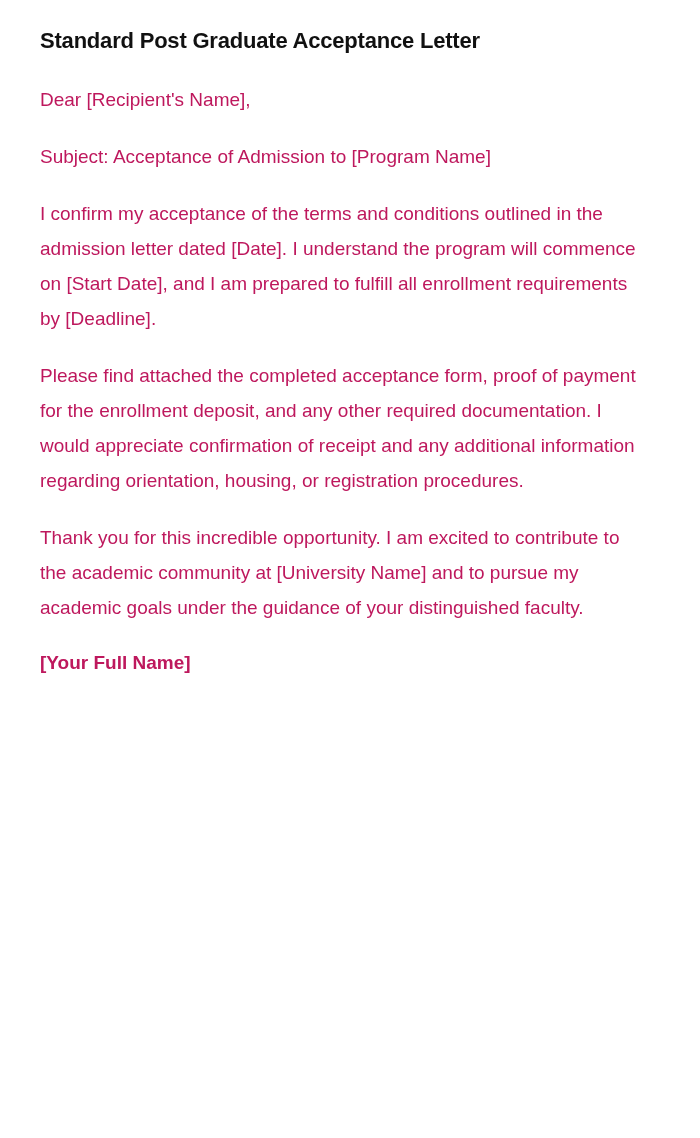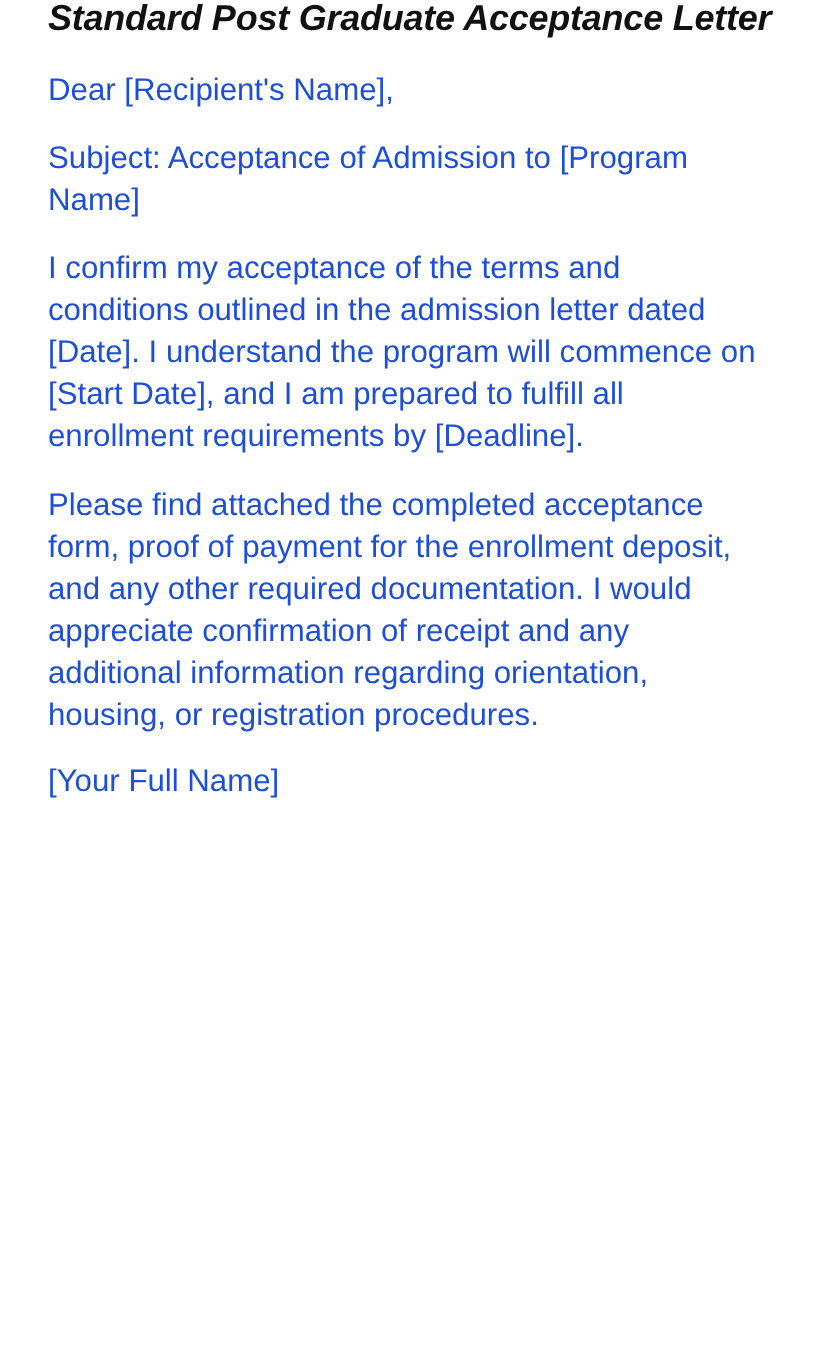--- a/index.html
+++ b/index.html
@@ -22,65 +22,67 @@
     padding: 0;
     background: #ffffff;
     position: relative;
   }
   .letter-body {
     box-sizing: border-box;
     padding: 0 40px 0 40px;
   }
   .doc-title {
     margin: 0;
-    font-size: 30px;
+    padding-top: 25px;
+    font-size: 22px;
     font-weight: bold;
     line-height: 32px;
     letter-spacing: -0.2px;
     color: #111111;
     font-family: "Liberation Sans", "DejaVu Sans", sans-serif;
-    font-style: italic;
   }
   .para {
     margin: 0;
     padding-top: 22px;
-    font-size: 26px;
+    font-size: 19px;
     line-height: 35px;
-    color: #1d4ed8;
+    color: #be185d;
     max-width: 600px;
     text-align: left;
     word-spacing: 0px;
   }
   .para.salutation {
     padding-top: 25px;
   }
   .para.block-line {
     padding-top: 20px;
   }
   .sig-block {
     padding-bottom: 40px;
+    font-weight: bold;
   }
 </style>
 </head>
 <body>
 
 <div class="page">
   <div class="letter-body">
 
     <h1 class="doc-title">Standard Post Graduate Acceptance Letter</h1>
 
     <p class="para salutation">Dear [Recipient's Name],</p>
 
     <p class="para">Subject: Acceptance of Admission to [Program Name]</p>
 
 
     <p class="para">I confirm my acceptance of the terms and conditions outlined in the admission letter dated [Date]. I understand the program will commence on [Start Date], and I am prepared to fulfill all enrollment requirements by [Deadline].</p>
 
     <p class="para">Please find attached the completed acceptance form, proof of payment for the enrollment deposit, and any other required documentation. I would appreciate confirmation of receipt and any additional information regarding orientation, housing, or registration procedures.</p>
 
+    <p class="para">Thank you for this incredible opportunity. I am excited to contribute to the academic community at [University Name] and to pursue my academic goals under the guidance of your distinguished faculty.</p>
 
 
     <div class="sig-block">
       <p class="para block-line">[Your Full Name]</p>
 
 
     </div>
 
   </div>
 </div>

